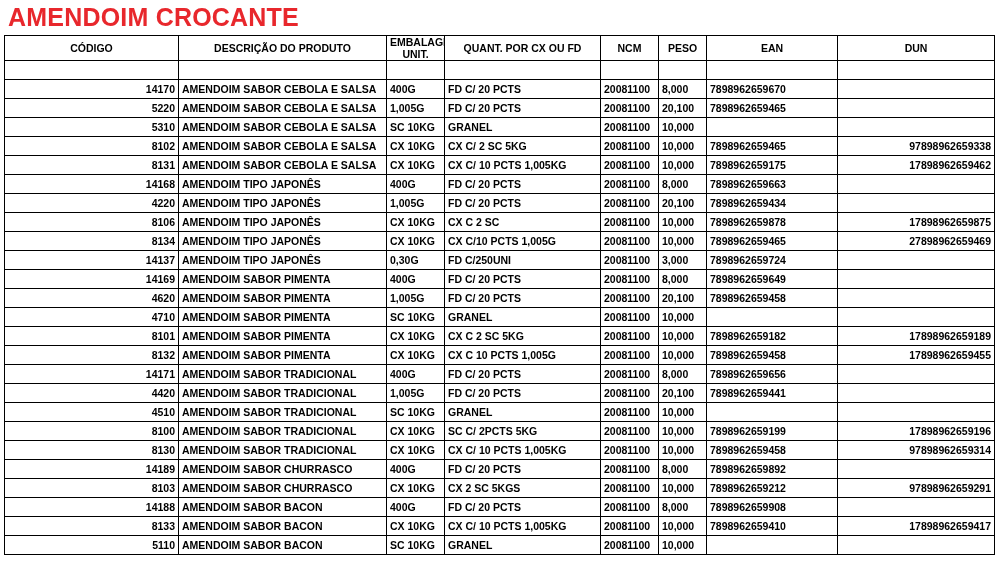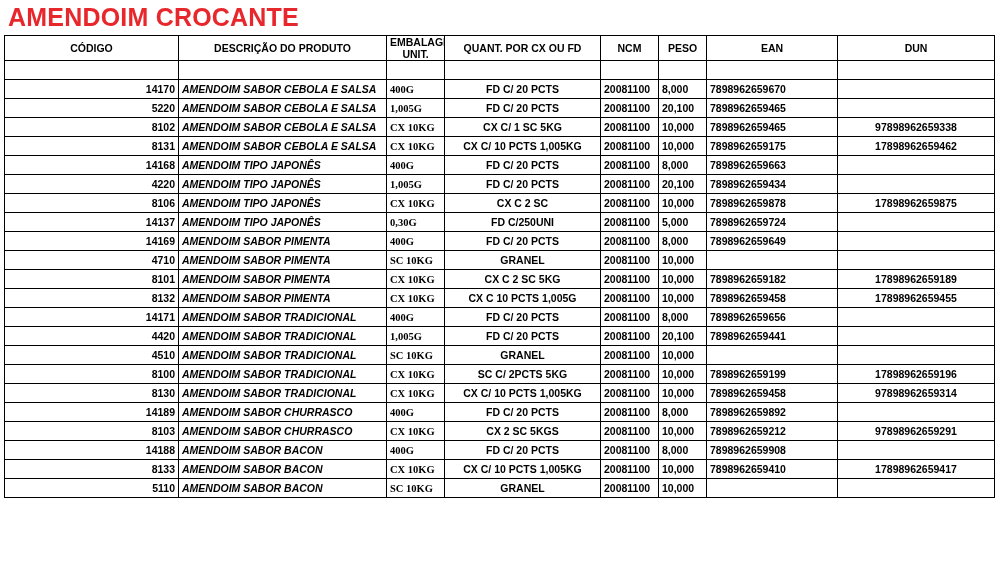--- a/index.html
+++ b/index.html
@@ -80,27 +80,27 @@
   }
   .spacer-row td {
     height: 7px;
     border-left: 1px solid #000;
     border-right: 1px solid #000;
     border-top: 1px solid #000;
     border-bottom: none;
     padding: 0;
   }
   td.c-codigo { text-align: right; padding-right: 6px; }
-  td.c-desc   { text-align: left; padding-left: 6px; font-style: italic; }
-  td.c-emb    { text-align: left; padding-left: 4px; font-family: Liberation Serif, serif; }
-  td.c-quant  { text-align: center; padding-left: 4px; }
+  td.c-desc   { text-align: left; padding-left: 6px; }
+  td.c-emb    { text-align: left; padding-left: 4px; }
+  td.c-quant  { text-align: left; padding-left: 4px; }
   td.c-ncm    { text-align: left; padding-left: 4px; }
   td.c-peso   { text-align: left; padding-left: 4px; }
   td.c-ean    { text-align: left; padding-left: 5px; }
-  td.c-dun    { text-align: center; padding-left: 5px; }
+  td.c-dun    { text-align: right; padding-left: 5px; }
 
   col.w-codigo { width: 174px; }
   col.w-desc   { width: 208px; }
   col.w-emb    { width: 58px; }
   col.w-quant  { width: 156px; }
   col.w-ncm    { width: 58px; }
   col.w-peso   { width: 48px; }
   col.w-ean    { width: 131px; }
   col.w-dun    { width: 157px; }
 </style>
@@ -162,24 +162,34 @@
           <td class="c-codigo">5220</td>
           <td class="c-desc">AMENDOIM SABOR CEBOLA E SALSA</td>
           <td class="c-emb">1,005G</td>
           <td class="c-quant">FD C/ 20 PCTS</td>
           <td class="c-ncm">20081100</td>
           <td class="c-peso">20,100</td>
           <td class="c-ean">7898962659465</td>
           <td class="c-dun"></td>
         </tr>
         <tr>
+          <td class="c-codigo">5310</td>
+          <td class="c-desc">AMENDOIM SABOR CEBOLA E SALSA</td>
+          <td class="c-emb">SC 10KG</td>
+          <td class="c-quant">GRANEL</td>
+          <td class="c-ncm">20081100</td>
+          <td class="c-peso">10,000</td>
+          <td class="c-ean"></td>
+          <td class="c-dun"></td>
+        </tr>
+        <tr>
           <td class="c-codigo">8102</td>
           <td class="c-desc">AMENDOIM SABOR CEBOLA E SALSA</td>
           <td class="c-emb">CX 10KG</td>
-          <td class="c-quant">CX C/ 1 SC 5KG</td>
+          <td class="c-quant">CX C/ 2 SC 5KG</td>
           <td class="c-ncm">20081100</td>
           <td class="c-peso">10,000</td>
           <td class="c-ean">7898962659465</td>
           <td class="c-dun">97898962659338</td>
         </tr>
         <tr>
           <td class="c-codigo">8131</td>
           <td class="c-desc">AMENDOIM SABOR CEBOLA E SALSA</td>
           <td class="c-emb">CX 10KG</td>
           <td class="c-quant">CX C/ 10 PCTS 1,005KG</td>
@@ -210,39 +220,59 @@
         </tr>
         <tr>
           <td class="c-codigo">8106</td>
           <td class="c-desc">AMENDOIM TIPO JAPONÊS</td>
           <td class="c-emb">CX 10KG</td>
           <td class="c-quant">CX C 2 SC</td>
           <td class="c-ncm">20081100</td>
           <td class="c-peso">10,000</td>
           <td class="c-ean">7898962659878</td>
           <td class="c-dun">17898962659875</td>
+        </tr>
+        <tr>
+          <td class="c-codigo">8134</td>
+          <td class="c-desc">AMENDOIM TIPO JAPONÊS</td>
+          <td class="c-emb">CX 10KG</td>
+          <td class="c-quant">CX C/10 PCTS 1,005G</td>
+          <td class="c-ncm">20081100</td>
+          <td class="c-peso">10,000</td>
+          <td class="c-ean">7898962659465</td>
+          <td class="c-dun">27898962659469</td>
         </tr>
         <tr>
           <td class="c-codigo">14137</td>
           <td class="c-desc">AMENDOIM TIPO JAPONÊS</td>
           <td class="c-emb">0,30G</td>
           <td class="c-quant">FD C/250UNI</td>
           <td class="c-ncm">20081100</td>
-          <td class="c-peso">5,000</td>
+          <td class="c-peso">3,000</td>
           <td class="c-ean">7898962659724</td>
           <td class="c-dun"></td>
         </tr>
         <tr>
           <td class="c-codigo">14169</td>
           <td class="c-desc">AMENDOIM SABOR PIMENTA</td>
           <td class="c-emb">400G</td>
           <td class="c-quant">FD C/ 20 PCTS</td>
           <td class="c-ncm">20081100</td>
           <td class="c-peso">8,000</td>
           <td class="c-ean">7898962659649</td>
+          <td class="c-dun"></td>
+        </tr>
+        <tr>
+          <td class="c-codigo">4620</td>
+          <td class="c-desc">AMENDOIM SABOR PIMENTA</td>
+          <td class="c-emb">1,005G</td>
+          <td class="c-quant">FD C/ 20 PCTS</td>
+          <td class="c-ncm">20081100</td>
+          <td class="c-peso">20,100</td>
+          <td class="c-ean">7898962659458</td>
           <td class="c-dun"></td>
         </tr>
         <tr>
           <td class="c-codigo">4710</td>
           <td class="c-desc">AMENDOIM SABOR PIMENTA</td>
           <td class="c-emb">SC 10KG</td>
           <td class="c-quant">GRANEL</td>
           <td class="c-ncm">20081100</td>
           <td class="c-peso">10,000</td>
           <td class="c-ean"></td>

